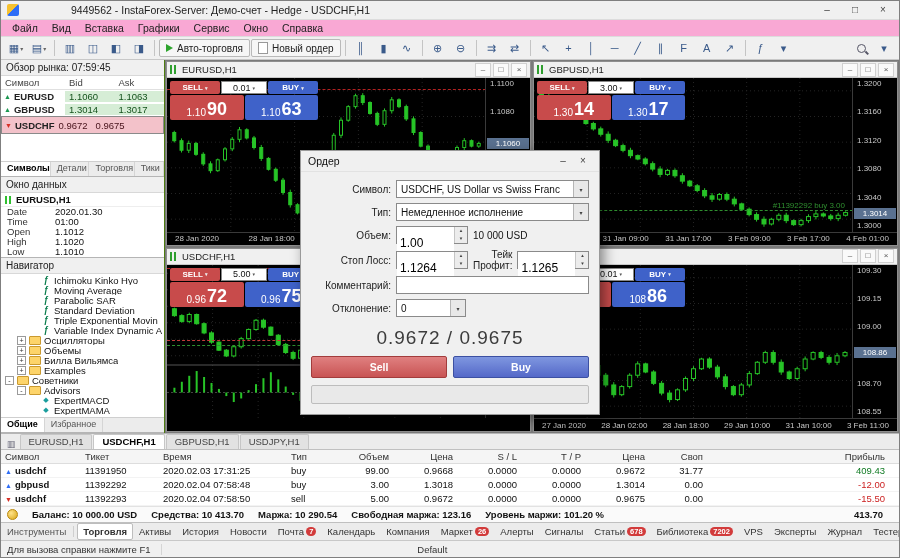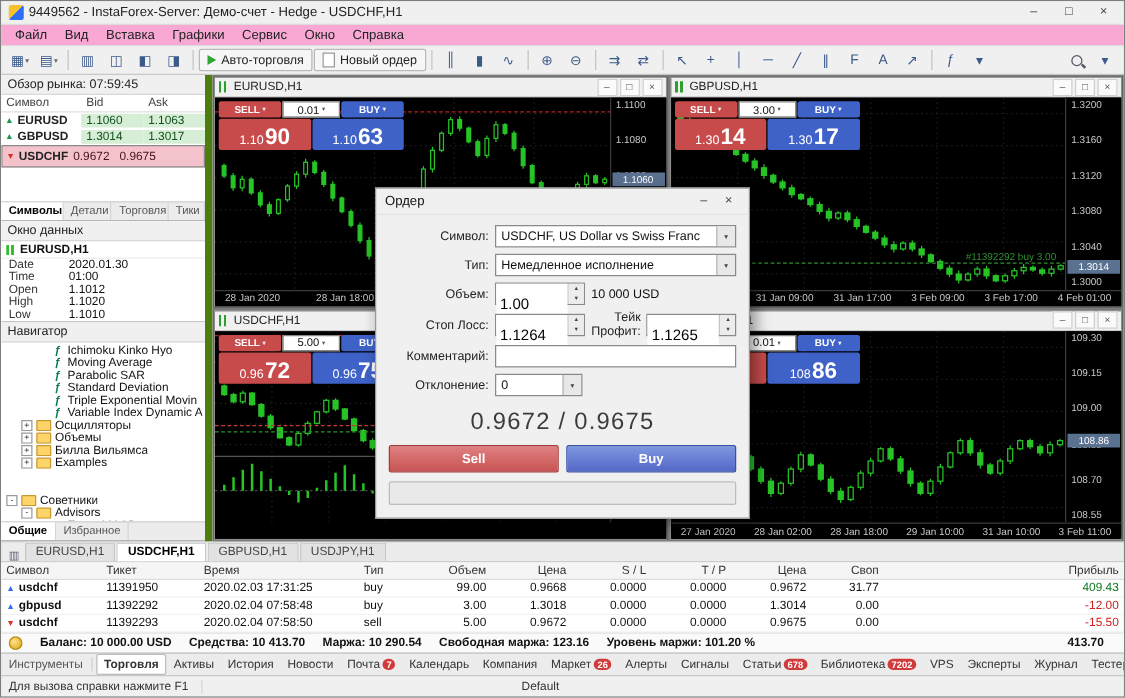--- a/index.html
+++ b/index.html
@@ -1,19 +1,19 @@
 <!DOCTYPE html>
 <html><head>
 <meta charset="utf-8">
 <style>
   html,body{margin:0;padding:0;background:#d8d8d8;}
   body{width:900px;height:558px;overflow:hidden;font-family:"Liberation Sans",sans-serif;font-size:11px;color:#111;}
   .win{width:900px;height:558px;display:flex;flex-direction:column;background:#f0f0f0;border:1px solid #7f7f7f;box-sizing:border-box;}
   
-  .titlebar{height:18px;display:flex;align-items:center;background:#f0f0f0;border-bottom:1px solid #dcdcdc;padding:0 2px;flex:0 0 auto;}
+  .titlebar{height:18px;display:flex;align-items:center;background:#f0f0f0;border-bottom:1px solid #dcdcdc;padding:0 2px;flex:0 0 auto;gap:48px;}
   .app-ico{width:12px;height:12px;margin:0 4px;background:linear-gradient(135deg,#f6c12e 0 50%,#2e6df6 50% 100%);border-radius:2px;flex:0 0 auto;}
   .title{font-size:10.5px;color:#222;white-space:nowrap;overflow:hidden;}
   .win-btns{margin-left:auto;display:flex;}
   .wbtn{width:28px;height:16px;text-align:center;line-height:15px;font-size:10px;color:#444;}
   
   .menubar{height:16px;display:flex;align-items:center;background:#f9a8d4;border-bottom:1px solid #dcdcdc;padding-left:4px;flex:0 0 auto;}
   .menu-item{padding:0 7px;font-size:10.5px;color:#222;}
   
   .toolbar{height:22px;display:flex;align-items:center;background:#f0f0f0;border-bottom:1px solid #c8c8c8;padding:0 4px;gap:1px;flex:0 0 auto;}
   .tb-group{display:flex;align-items:center;gap:1px;}
@@ -21,21 +21,21 @@
   .tb-dd{font-size:6px;color:#666;margin-left:1px;}
   .tb-sep{width:1px;height:16px;background:#c4c4c4;margin:0 3px;}
   .tb-label-btn{display:inline-flex;align-items:center;gap:4px;height:18px;background:#f6f6f6;border:1px solid #b9b9b9;border-radius:2px;font-size:10px;padding:0 6px;font-family:inherit;color:#222;}
   .play{width:0;height:0;border-left:7px solid #2ea52e;border-top:4px solid transparent;border-bottom:4px solid transparent;}
   .no-ico{width:8px;height:10px;background:#fff;border:1px solid #999;display:inline-block;}
   .tb-spacer{flex:1;}
   .mag{width:7px;height:7px;border:1.5px solid #556;border-radius:50%;position:relative;display:inline-block;}
   .mag::after{content:"";position:absolute;width:4px;height:1.5px;background:#556;transform:rotate(45deg);right:-4px;bottom:-2px;}
   
   .main{flex:1;display:flex;min-height:0;border-bottom:1px solid #b5b5b5;}
-  .sidebar{width:163px;flex:0 0 auto;display:flex;flex-direction:column;border-right:6px solid #4d7c0f;background:#fff;min-height:0;}
+  .sidebar{width:163px;flex:0 0 auto;display:flex;flex-direction:column;border-right:1px solid #4d7c0f;background:#fff;min-height:0;}
   .panel{display:flex;flex-direction:column;border-bottom:1px solid #b5b5b5;background:#fff;overflow:hidden;}
   .phead{height:15px;line-height:15px;background:#f0f0f0;border-bottom:1px solid #d8d8d8;padding:0 5px;font-size:10px;color:#222;flex:0 0 auto;white-space:nowrap;overflow:hidden;}
   .ptabs{margin-top:auto;height:14px;display:flex;background:#ececec;border-top:1px solid #cfcfcf;flex:0 0 auto;}
   .ptab{padding:0 6px;font-size:9px;line-height:13px;color:#555;border-right:1px solid #d5d5d5;white-space:nowrap;overflow:hidden;}
   .ptab.on{background:#fff;color:#000;font-weight:bold;}
   
   .panel.mw{height:116px;}
   .mw-cols,.mw-row{display:grid;grid-template-columns:64px 1fr 1fr;font-size:9.5px;}
   .mw-cols{border-bottom:1px solid #e0e0e0;color:#444;}
   .mw-col{padding:1px 4px;}
@@ -103,21 +103,21 @@
   .ct-ico{font-size:9px;color:#667;padding:0 3px;}
   .ctab{font-size:9.5px;padding:0 8px;line-height:14px;color:#444;background:#e2e2e2;border:1px solid #c6c6c6;border-bottom:none;border-radius:2px 2px 0 0;}
   .ctab.on{background:#fff;color:#000;font-weight:bold;}
   
   .terminal{flex:0 0 auto;background:#fff;}
   .t-head,.trow{display:grid;grid-template-columns:80px 78px 128px 48px 58px 64px 64px 64px 64px 58px 1fr;}
   .t-head{height:13px;background:#f5f5f5;border-bottom:1px solid #ddd;color:#333;font-size:9.5px;align-items:center;}
   .trow{height:13px;font-size:9.5px;align-items:center;border-bottom:1px solid #f3f3f3;}
   .th,.td{padding:0 4px;white-space:nowrap;overflow:hidden;}
   .c4,.c5,.c6,.c7,.c8,.c9,.c10{text-align:right;}
-  .c10{padding-right:4px;}
+  .c10{padding-right:14px;}
   .td.pos{color:#0f7a22;}
   .td.neg{color:#cc2222;}
   .t-ico{font-size:7px;margin-right:3px;}
   .t-ico.buy{color:#2e6df6;}
   .t-ico.sell{color:#d73027;}
   .td.c0{font-weight:bold;}
   .t-sum{height:15px;display:flex;align-items:center;background:#fafafa;border-top:1px solid #e2e2e2;font-size:9.5px;font-weight:bold;padding:0 6px;gap:14px;white-space:nowrap;overflow:hidden;}
   .coin{width:9px;height:9px;border-radius:50%;background:radial-gradient(circle at 35% 35%,#ffe38a,#d9a514);border:1px solid #b8860b;flex:0 0 auto;}
   .sum-total{margin-left:auto;padding-right:10px;}
   
@@ -358,21 +358,21 @@
             <div class="nav-row" style="padding-left: 16px;">
               <span class="nav-exp">+</span>
               <span class="nav-ico ico-folder"></span>
               <span class="nav-lbl">Билла Вильямса</span>
             </div>
             <div class="nav-row" style="padding-left: 16px;">
               <span class="nav-exp">+</span>
               <span class="nav-ico ico-folder"></span>
               <span class="nav-lbl">Examples</span>
             </div>
-            <div class="nav-row" style="padding-left: 4px; margin-top: 20px;">
+            <div class="nav-row" style="padding-left: 4px;">
               <span class="nav-exp">-</span>
               <span class="nav-ico ico-folder"></span>
               <span class="nav-lbl">Советники</span>
             </div>
             <div class="nav-row" style="padding-left: 16px;">
               <span class="nav-exp">-</span>
               <span class="nav-ico ico-folder"></span>
               <span class="nav-lbl">Advisors</span>
             </div>
             <div class="nav-row" style="padding-left: 28px;">

